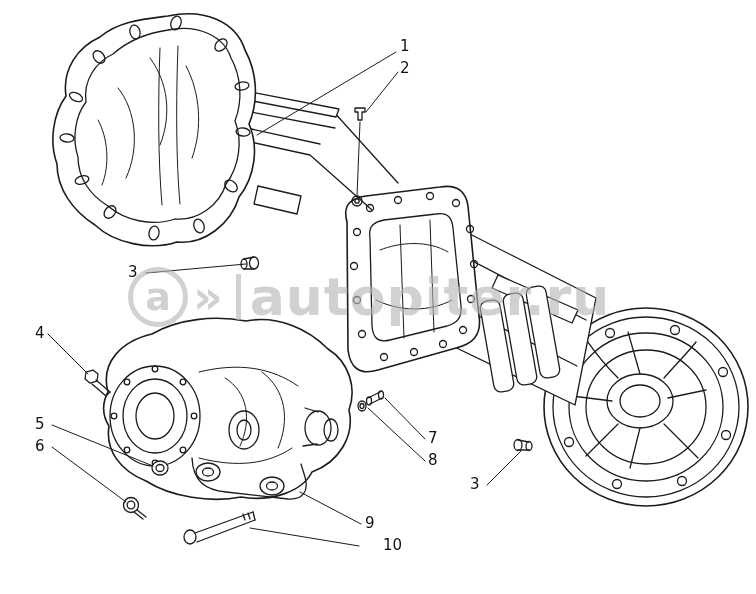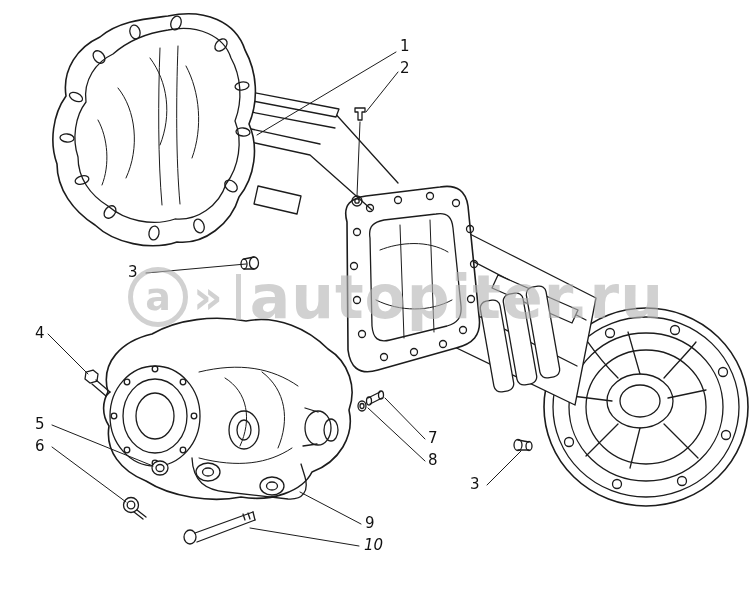--- a/index.html
+++ b/index.html
@@ -17,21 +17,21 @@
     display:flex;align-items:center;gap:9px;
     color:#b5b5b5;opacity:0.62;user-select:none;
   }
   .wm-circle{
     width:50px;height:50px;border:5px solid currentColor;border-radius:50%;
     display:flex;align-items:center;justify-content:center;
     font-size:38px;font-weight:bold;line-height:1;
   }
   .wm-chevron{font-size:46px;font-weight:bold;letter-spacing:-6px;margin-left:-4px;}
   .wm-bar{width:5px;height:46px;background:currentColor;margin-left:10px;}
-  .wm-text{font-size:60px;font-weight:bold;letter-spacing:1px;}
+  .wm-text{font-size:52px;font-weight:bold;letter-spacing:1px;}
 </style>
 </head>
 <body>
 
 <div class="canvas">
 
   <svg width="756" height="594" viewBox="0 0 756 594" fill="none" stroke="#1c1c1c" stroke-width="1.3" stroke-linejoin="round" stroke-linecap="round">
 
     <g>
       <ellipse cx="646" cy="407" rx="102" ry="99" fill="#fff" stroke-width="1.6"></ellipse>
@@ -238,15 +238,15 @@
   <span class="callout" style="left:400px;top:39px;">1</span>
   <span class="callout" style="left:400px;top:61px;">2</span>
   <span class="callout" style="left:128px;top:265px;">3</span>
   <span class="callout" style="left:35px;top:326px;">4</span>
   <span class="callout" style="left:35px;top:417px;">5</span>
   <span class="callout" style="left:35px;top:439px;">6</span>
   <span class="callout" style="left:428px;top:431px;">7</span>
   <span class="callout" style="left:428px;top:453px;">8</span>
   <span class="callout" style="left:470px;top:477px;">3</span>
   <span class="callout" style="left:365px;top:516px;">9</span>
-  <span class="callout" style="left:364px;top:538px;font-style:italic;">10</span>
+  <span class="callout" style="left:383px;top:538px;">10</span>
 
 </div>
 
 </body></html>

